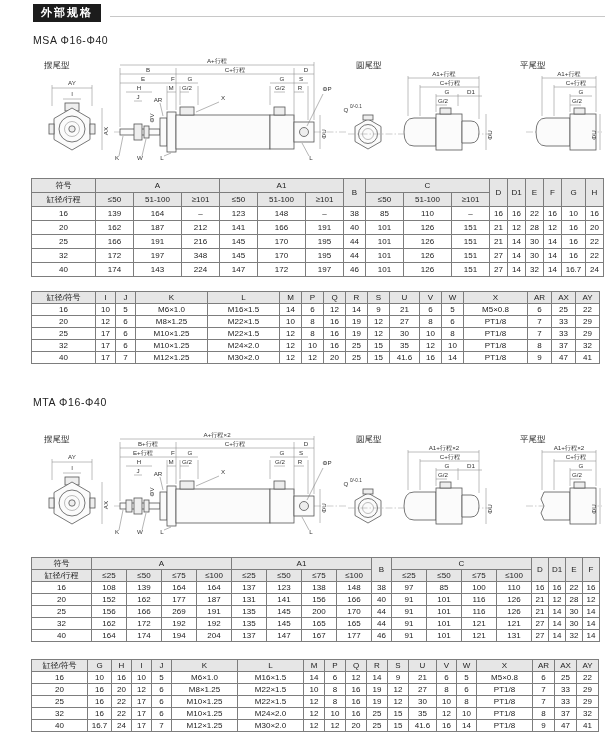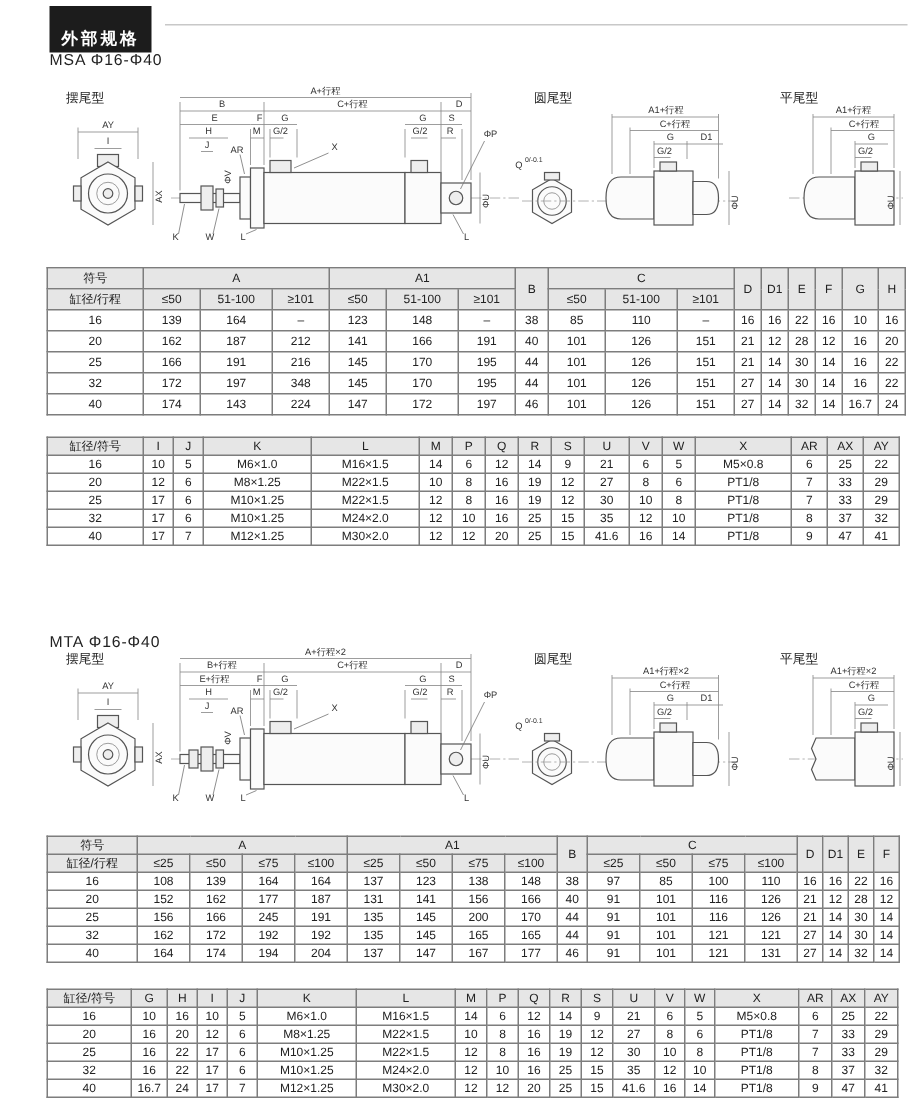--- a/index.html
+++ b/index.html
@@ -5,26 +5,26 @@
   html,body{margin:0;padding:0;}
   body{
     width:609px;height:744px;position:relative;overflow:hidden;
     background:#ffffff;color:#333;
     font-family:"Liberation Sans","DejaVu Sans",sans-serif;
   }
   .badge{
     position:absolute;left:33px;top:4px;
     background:#1c1c1c;color:#fff;
     font-size:11px;font-weight:bold;letter-spacing:2px;
-    padding:14px 8px 2px;
+    padding:1px 8px 2px;
   }
   .rule{position:absolute;left:110px;top:16px;width:495px;height:1px;background:#c8c8c8;}
   .sec-title{position:absolute;left:33px;font-size:10.5px;letter-spacing:0.6px;color:#222;}
   #msa-title{top:34px;}
-  #mta-title{top:422px;}
+  #mta-title{top:396px;}
   svg.diagram{position:absolute;left:30px;}
   #msa-svg{top:54px;}
   #mta-svg{top:428px;}
   .cl{stroke:#999;stroke-width:0.5;stroke-dasharray:7 2 1.5 2;fill:none;}
   .part{stroke:#555;stroke-width:0.8;fill:#fbfbfb;}
   .part2{stroke:#555;stroke-width:0.8;fill:#eeeeee;}
   .dim{stroke:#888;stroke-width:0.55;fill:none;}
   .lead{stroke:#777;stroke-width:0.55;fill:none;}
   .dlabel{font-size:6.2px;fill:#333;text-anchor:middle;}
   .tol{font-size:4.6px;fill:#333;text-anchor:start;}
@@ -720,21 +720,21 @@
         <td>126</td>
         <td>21</td>
         <td>12</td>
         <td>28</td>
         <td>12</td>
       </tr>
       <tr>
         <td>25</td>
         <td>156</td>
         <td>166</td>
-        <td>245</td>
+        <td>269</td>
         <td>191</td>
         <td>135</td>
         <td>145</td>
         <td>200</td>
         <td>170</td>
         <td>44</td>
         <td>91</td>
         <td>101</td>
         <td>116</td>
         <td>126</td>

